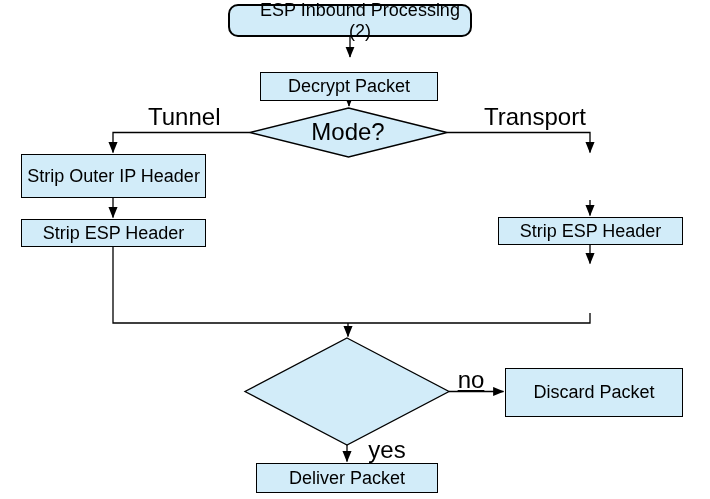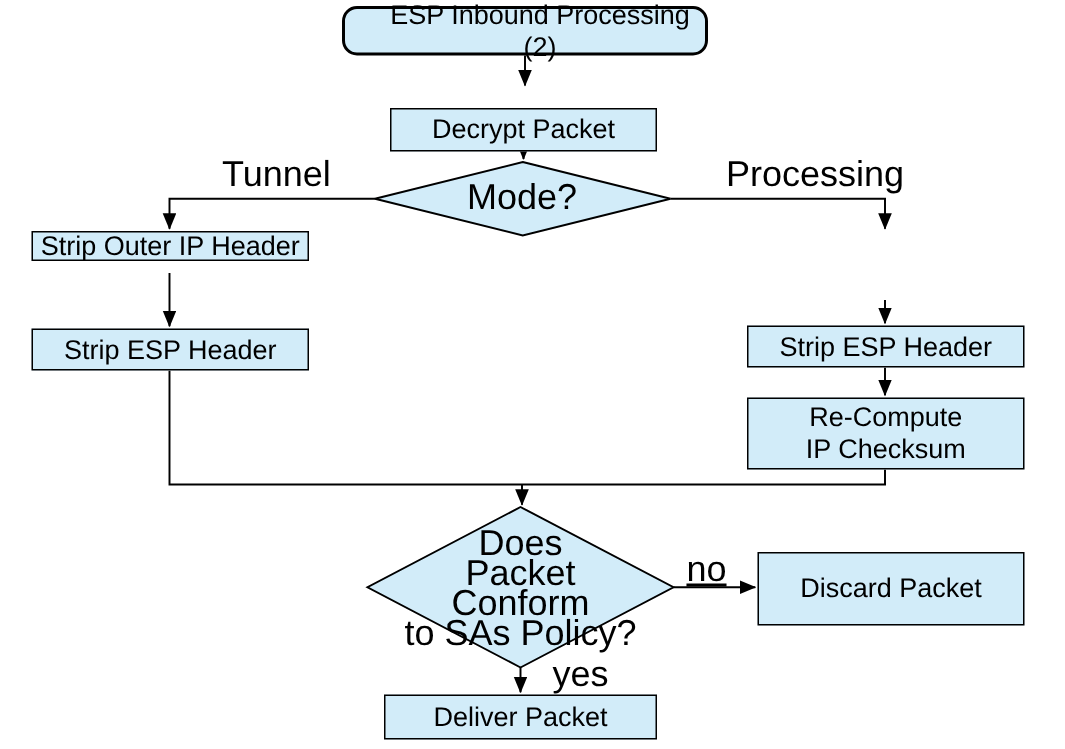--- a/index.html
+++ b/index.html
@@ -64,35 +64,30 @@
     <polygon class="diamond" points="347,338 449,391.5 347,445 245,391.5"></polygon>
   </svg>
 
   <div class="node terminal" style="left:228px;top:4px;width:244px;height:33px;padding-left:20px;">ESP Inbound Processing (2)</div>
 
   <div class="node" style="left:260px;top:59px;width:178px;height:29px;margin-top:13px;">Decrypt Packet</div>
 
   <div class="dlabel" style="left:288px;top:122px;width:120px;">Mode?</div>
 
   <div class="elabel" style="left:148px;top:107px;width:66px;">Tunnel</div>
-  <div class="elabel" style="left:484px;top:107px;width:80px;">Processing</div>
+  <div class="elabel" style="left:484px;top:107px;width:80px;">Transport</div>
 
-  <div class="node" style="left:21px;top:154px;width:185px;height:20px;">Strip Outer IP Header</div>
+  <div class="node" style="left:21px;top:154px;width:185px;height:44px;">Strip Outer IP Header</div>
 
   <div class="node" style="left:21px;top:219px;width:185px;height:28px;">Strip ESP Header</div>
 
 
   <div class="node" style="left:498px;top:217px;width:185px;height:28px;">Strip ESP Header</div>
 
-  <div class="node" style="left:498px;top:265px;width:185px;height:48px;">Re-Compute
-IP Checksum</div>
 
-  <div class="dlabel" style="left:267px;top:353px;width:160px;">Does
-Packet Conform
-to SAs Policy?</div>
 
   <div class="elabel" style="left:455px;top:370px;width:32px;text-decoration:underline;">no</div>
   <div class="elabel" style="left:362px;top:440px;width:50px;">yes</div>
 
   <div class="node" style="left:505px;top:368px;width:178px;height:49px;">Discard Packet</div>
 
   <div class="node" style="left:256px;top:463px;width:182px;height:30px;">Deliver Packet</div>
 
 </div>
 

